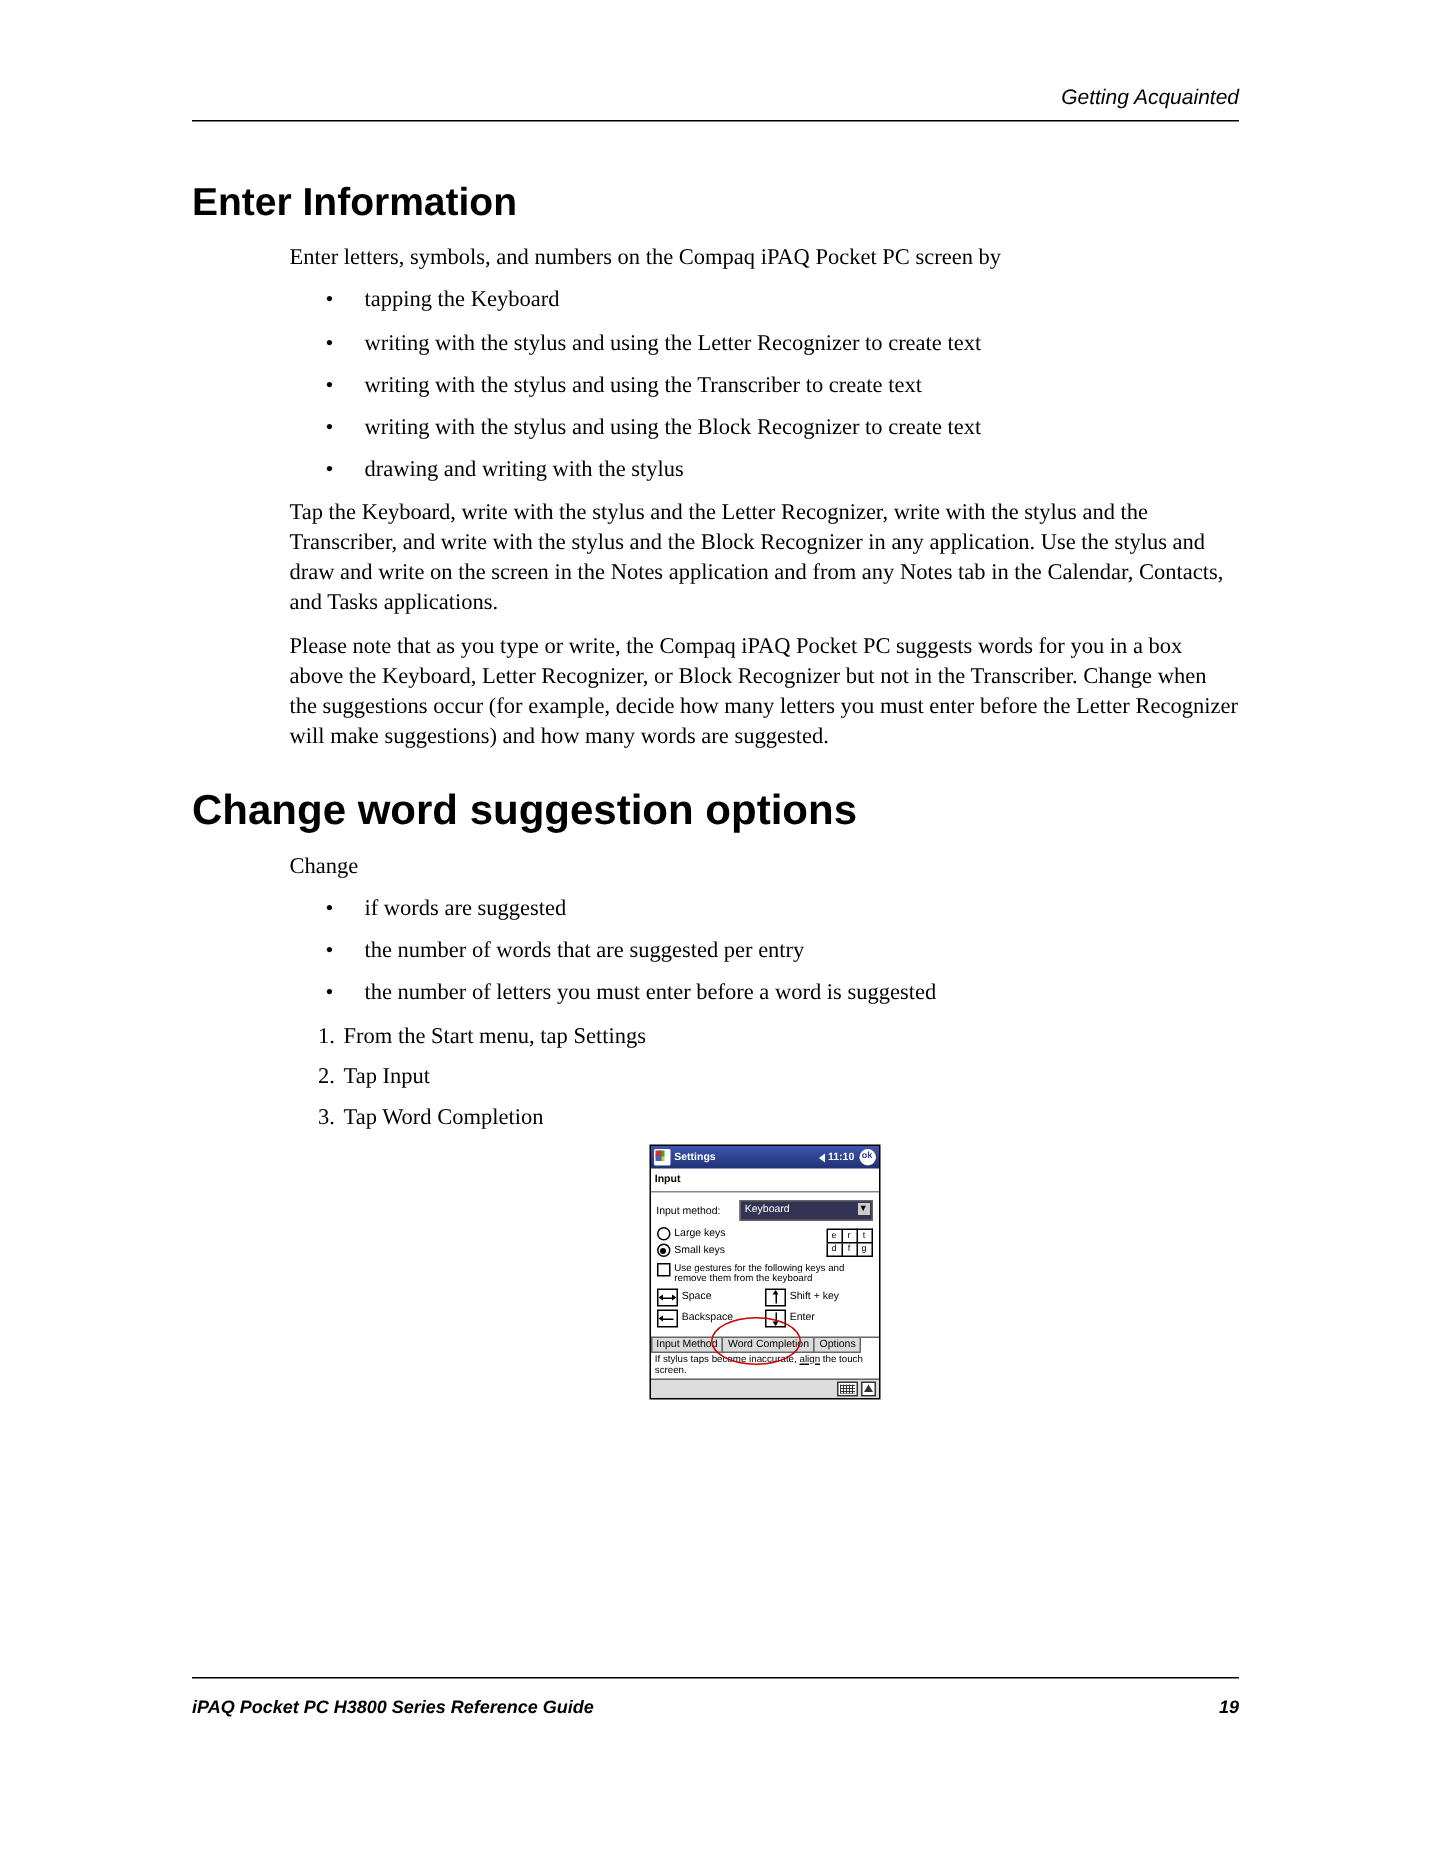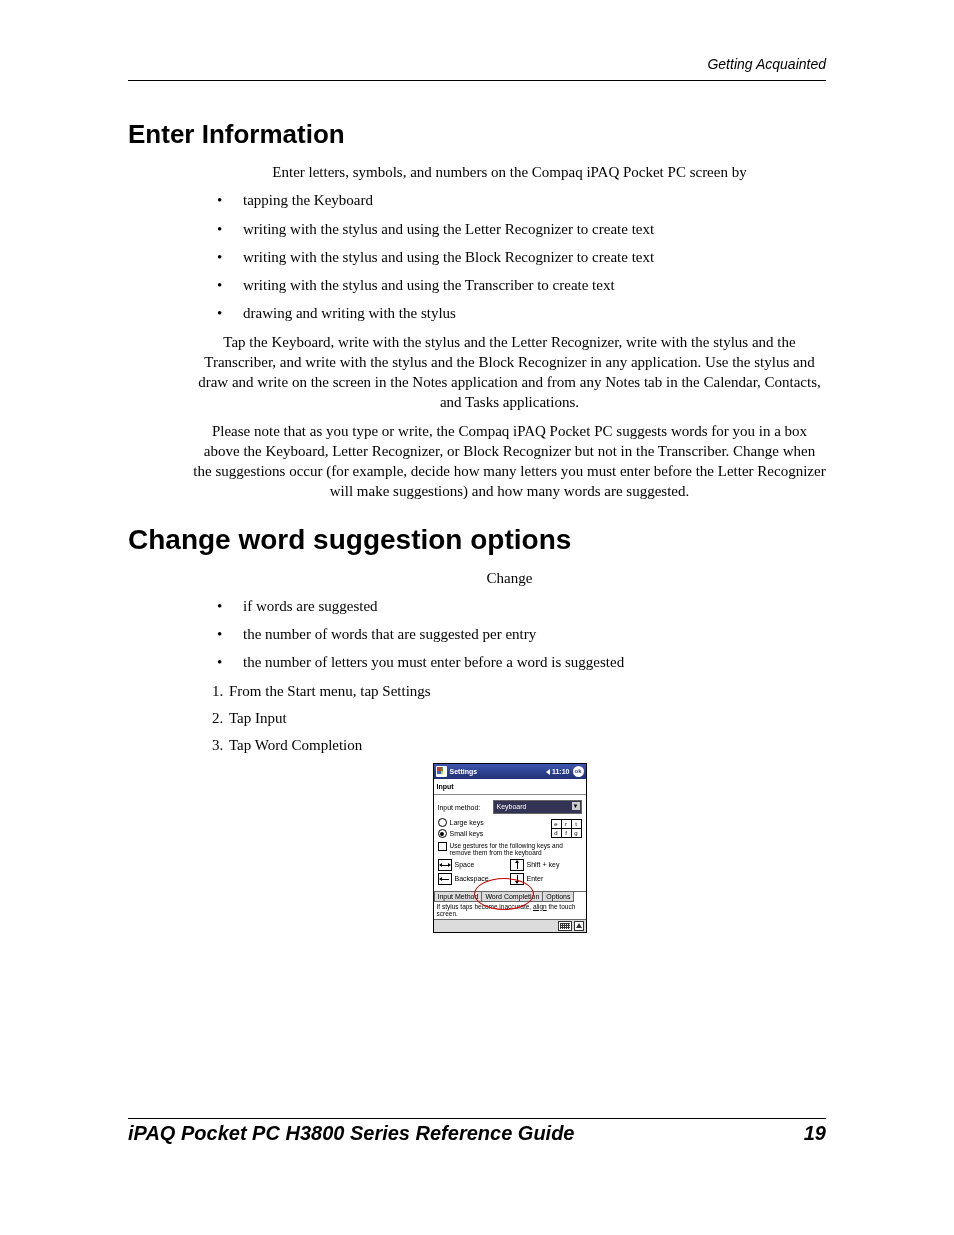--- a/index.html
+++ b/index.html
@@ -38,21 +38,20 @@
     font-size: 28px;
     margin-top: 22px;
     margin-bottom: 12px;
   }
   .indent {
     margin-left: 65px;
   }
   .para {
     line-height: 1.35;
     margin: 8px 0;
-    text-align: center;
   }
   ul.bul {
     margin: 4px 0 8px 0;
     padding-left: 24px;
     list-style: none;
   }
   ul.bul li {
     position: relative;
     padding-left: 26px;
     margin: 8px 0;
@@ -83,21 +82,21 @@
   }
   .footer {
     position: absolute;
     left: 128px; right: 128px;
     bottom: 34px;
     display: flex;
     justify-content: space-between;
     font-family: Arial, Helvetica, sans-serif;
     font-style: italic;
     font-weight: bold;
-    font-size: 20px;
+    font-size: 12px;
   }
   
   .shot-wrap {
     display: flex;
     justify-content: center;
     margin-top: 6px;
   }
   .shot {
     width: 152px;
     font-family: Tahoma, Arial, sans-serif;
@@ -340,22 +339,22 @@
 <div class="page">
   <div class="header">Getting Acquainted</div>
 
   <div class="h1">Enter Information</div>
 
   <div class="indent">
     <div class="para">Enter letters, symbols, and numbers on the Compaq iPAQ Pocket PC screen by</div>
     <ul class="bul">
       <li>tapping the Keyboard</li>
       <li>writing with the stylus and using the Letter Recognizer to create text</li>
+      <li>writing with the stylus and using the Transcriber to create text</li>
       <li>writing with the stylus and using the Block Recognizer to create text</li>
-      <li>writing with the stylus and using the Transcriber to create text</li>
       <li>drawing and writing with the stylus</li>
     </ul>
     <div class="para">Tap the Keyboard, write with the stylus and the Letter Recognizer, write with the stylus and the Transcriber, and write with the stylus and the Block Recognizer in any application. Use the stylus and draw and write on the screen in the Notes application and from any Notes tab in the Calendar, Contacts, and Tasks applications.</div>
     <div class="para">Please note that as you type or write, the Compaq iPAQ Pocket PC suggests words for you in a box above the Keyboard, Letter Recognizer, or Block Recognizer but not in the Transcriber. Change when the suggestions occur (for example, decide how many letters you must enter before the Letter Recognizer will make suggestions) and how many words are suggested.</div>
   </div>
 
   <div class="h2">Change word suggestion options</div>
 
   <div class="indent">
     <div class="para">Change</div>

